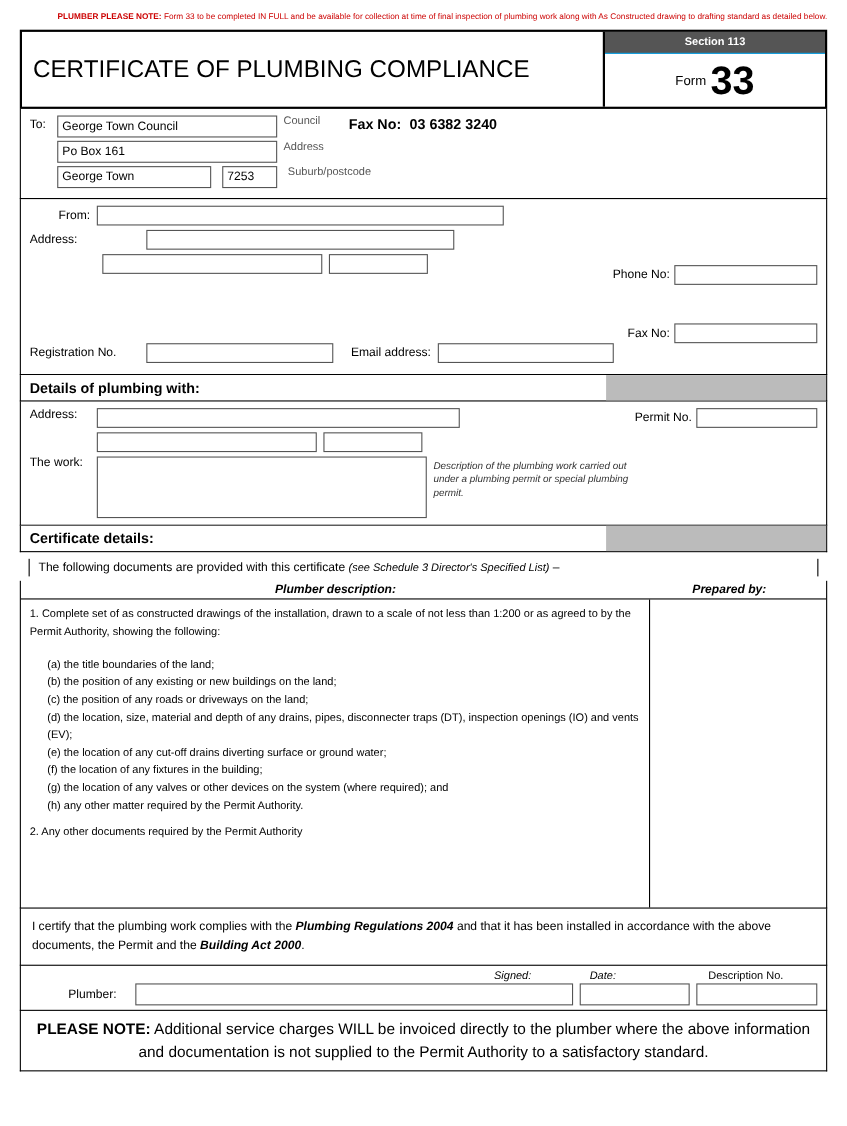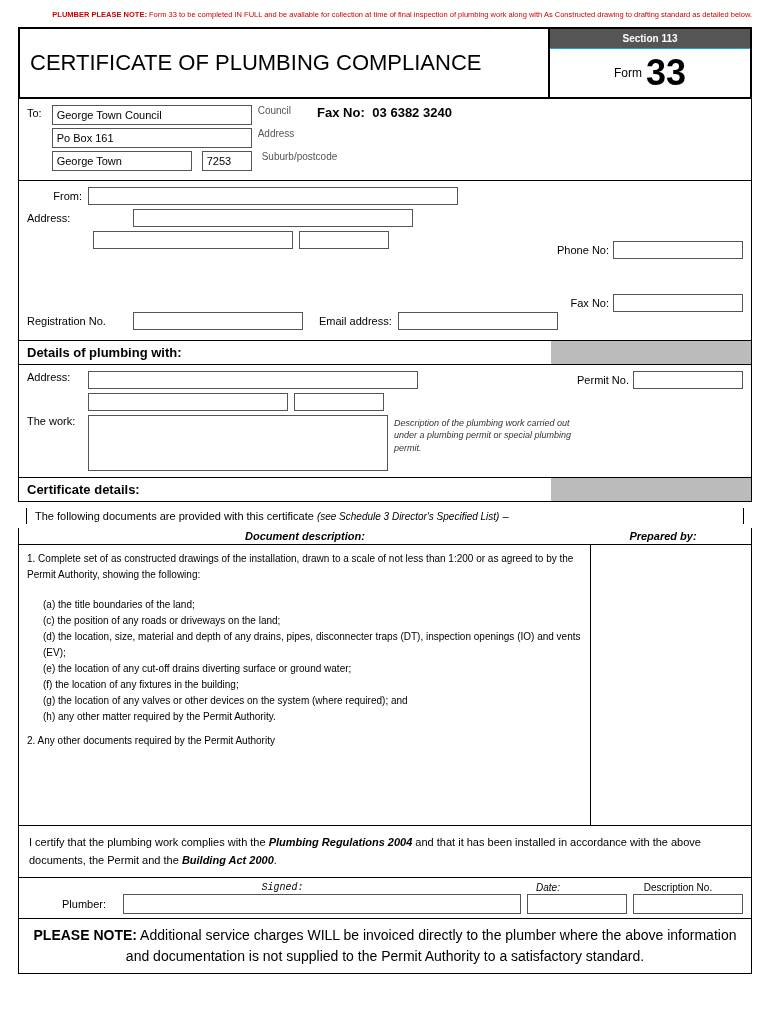--- a/index.html
+++ b/index.html
@@ -255,24 +255,23 @@
       border-top: none;
       padding: 4px 8px;
     }
     .sig-labels-row {
       display: flex;
       gap: 0;
       margin-bottom: 1px;
     }
     .sig-label-signed {
       flex: 1;
-      text-align: center;
+      text-align: right;
       font-size: 10px;
       font-style: italic;
-      font-family: Liberation Mono, monospace;
     }
     .sig-label-date {
       width: 130px;
       text-align: center;
       font-size: 10px;
       font-style: italic;
     }
     .sig-label-cert {
       width: 130px;
       text-align: center;
@@ -444,27 +443,28 @@
   </div>
 
   <div class="cert-intro">
     <span>The following documents are provided with this certificate</span>
     <em style="font-style:italic; font-size:10px;">(see Schedule 3 Director's Specified List)</em>
     <span>–</span>
   </div>
 
   <div class="cert-table">
     <div class="cert-table-header">
-      <div class="cert-col-desc">Document description:</div>
+      <div class="cert-col-desc">Plumber description:</div>
       <div class="cert-col-prep">Prepared by:</div>
     </div>
     <div class="cert-body">
       <div class="cert-body-left">
         <div style="margin-bottom:14px;">1. Complete set of as constructed drawings of the installation, drawn to a scale of  not less than 1:200 or as agreed to by the Permit Authority, showing the following:</div>
         <div class="indent">(a) the title boundaries of the land;</div>
+        <div class="indent">(b) the position of any existing or new buildings on the land;</div>
         <div class="indent">(c) the position of any roads or driveways on the land;</div>
         <div class="indent">(d) the location, size, material and depth of any drains, pipes, disconnecter traps (DT), inspection openings (IO) and vents (EV);</div>
         <div class="indent">(e) the location of any cut-off drains diverting surface or ground water;</div>
         <div class="indent">(f) the location of any fixtures in the building;</div>
         <div class="indent">(g) the location of any valves or other devices on the system (where required); and</div>
         <div class="indent">(h) any other matter required by the Permit Authority.</div>
         <div style="margin-top:8px;">2. Any other documents required by the Permit Authority</div>
       </div>
       <div class="cert-body-right"></div>
     </div>

